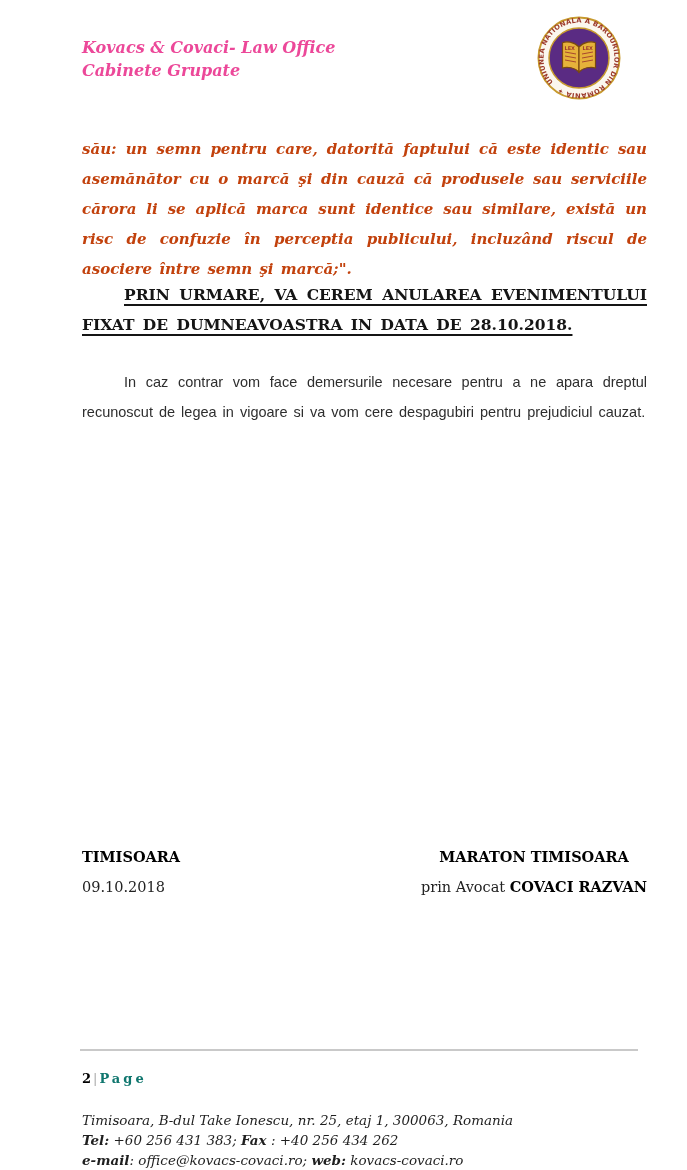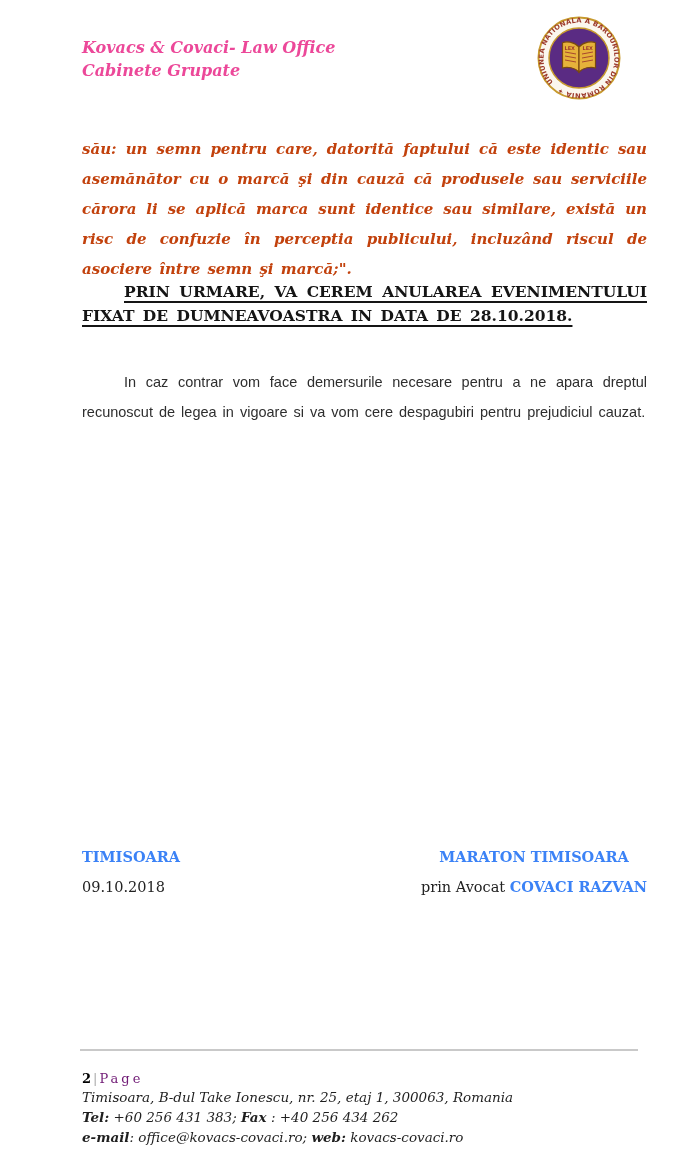--- a/index.html
+++ b/index.html
@@ -25,58 +25,58 @@
   .quote{
     position:absolute;top:134px;left:82px;width:565px;
     font-family:"DejaVu Serif", serif;
     font-style:italic;font-weight:bold;
     font-size:15px;line-height:30px;
     text-align:justify;word-spacing:2px;color:#c2410c;margin:0;
   }
   .demand{
     position:absolute;top:280px;left:82px;width:565px;
     font-family:"DejaVu Serif", serif;
-    font-weight:bold;font-size:15.5px;line-height:24px;
+    font-weight:bold;font-size:15.5px;line-height:30px;
     text-align:justify;text-indent:42px;word-spacing:3px;
     text-decoration:underline;text-underline-offset:4px;text-decoration-thickness:1.5px;
     color:#151515;margin:0;
   }
   .closing{
     position:absolute;top:367px;left:82px;width:565px;
     font-family:Liberation Sans, sans-serif;
     font-size:14.5px;line-height:30px;
     text-align:justify;text-indent:42px;word-spacing:2px;
     color:#2e2e2e;margin:0;
   }
 
   
   .signature{
     position:absolute;top:842px;left:82px;width:565px;
     display:flex;justify-content:space-between;
     font-family:"DejaVu Serif", serif;font-size:14.5px;line-height:30px;
   }
   .sig-left{text-align:left;}
   .sig-right{text-align:center;}
-  .sig-bold{font-weight:bold;color:#3b82f6;}
+  .sig-bold{font-weight:bold;color:#000000;}
   .sig-normal{font-weight:normal;color:#222222;}
 
   
   .footer-rule{
     position:absolute;top:1049px;left:80px;width:558px;height:2px;
     background:#c9c9c9;
   }
   .footer{
     position:absolute;top:1070px;left:82px;width:565px;
     font-family:"DejaVu Serif", serif;font-size:13px;color:#1b1b1b;
   }
   .page-line{font-style:normal;line-height:18px;}
   .page-num{font-weight:bold;color:#000000;}
   .page-sep{color:#a8a8a8;padding:0 2px;}
-  .page-label{color:#701a75;letter-spacing:3px;}
-  .footer-address{font-style:italic;line-height:19px;font-size:13.5px;color:#1f1f1f;}
+  .page-label{color:#0f766e;letter-spacing:3px;font-weight:bold;}
+  .footer-address{font-style:italic;line-height:19px;font-size:13.5px;color:#1f1f1f;margin-top:23px;}
   .footer-tel,.footer-email{font-style:italic;line-height:20px;font-size:13.5px;color:#1f1f1f;}
   .flabel{font-weight:bold;}
 </style>
 </head>
 <body>
 
 <div class="page">
 
   <div class="header-text">
     <div>Kovacs &amp; Covaci- Law Office</div>

